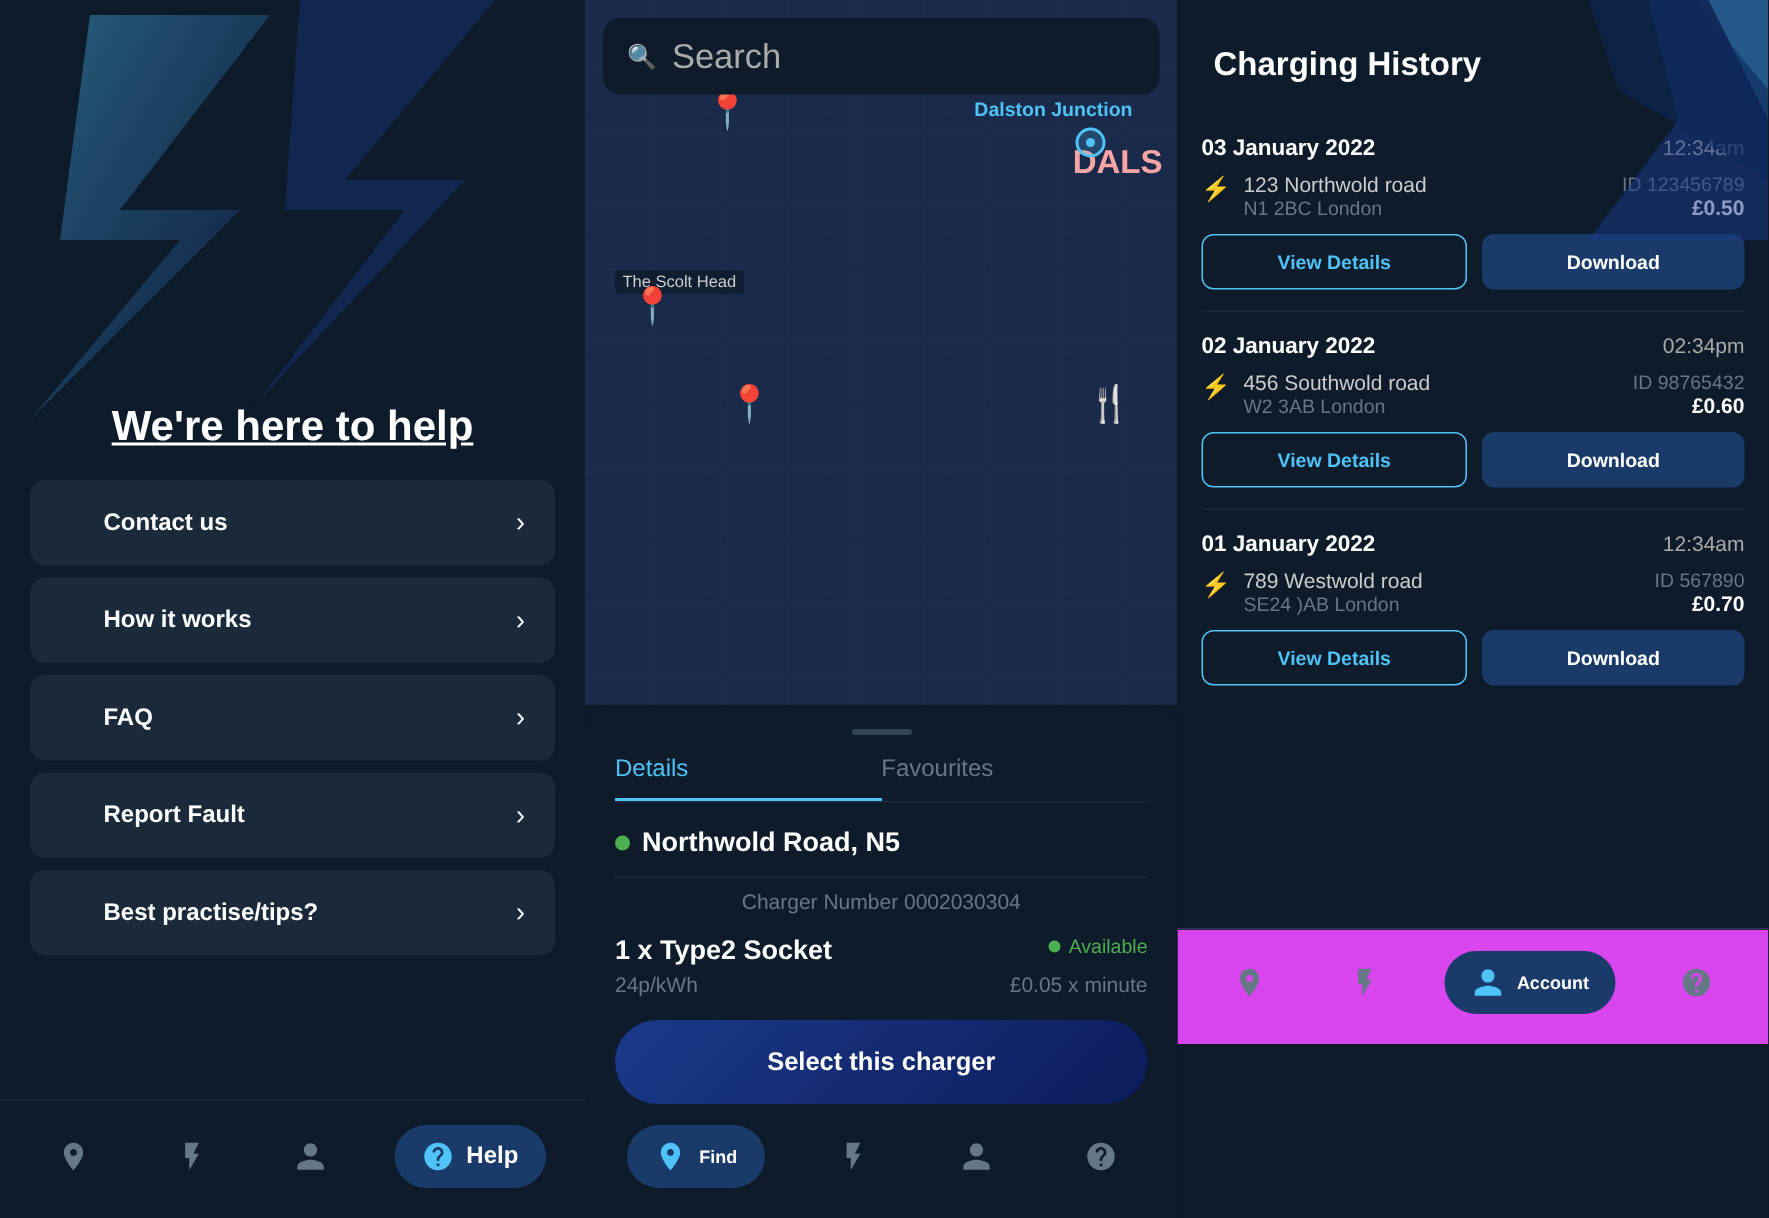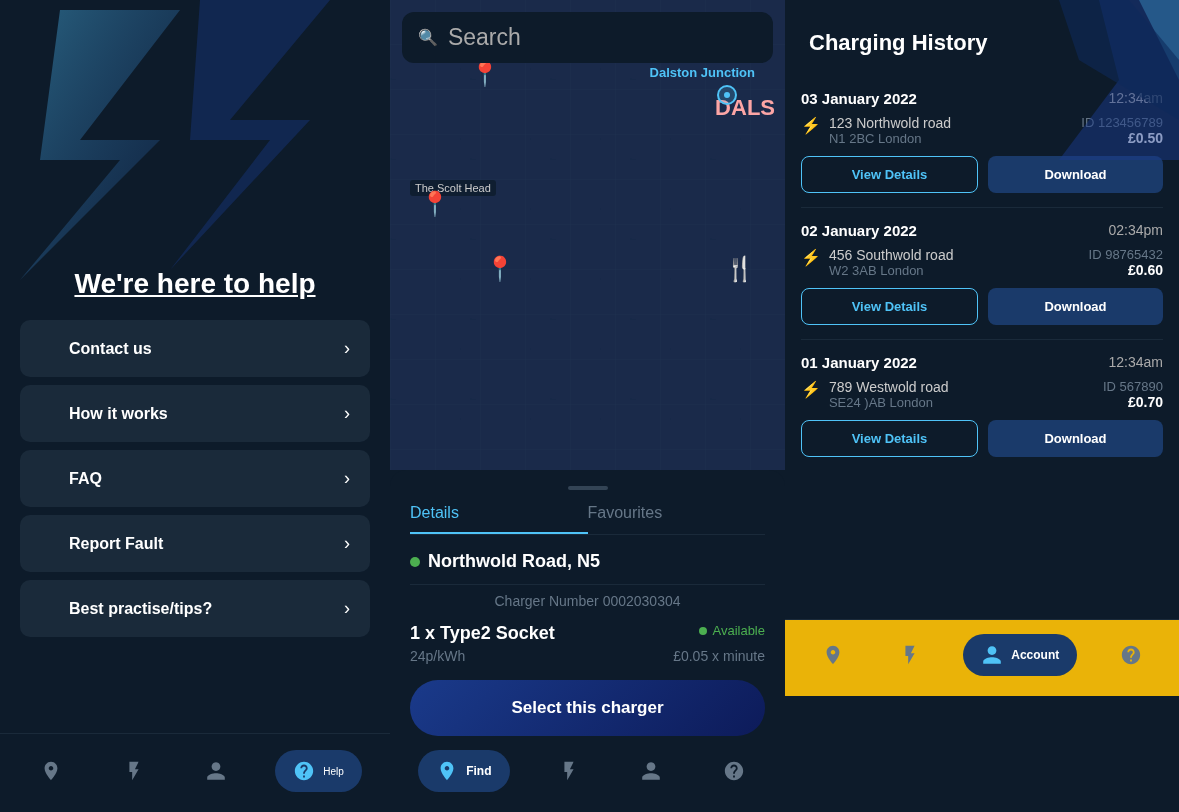--- a/index.html
+++ b/index.html
@@ -88,23 +88,23 @@
       padding: 8px 12px;
       border-radius: 24px;
     }
     .nav-item.active-help {
       background: #1a3a6a;
       flex-direction: row;
       gap: 8px;
       padding: 10px 18px;
     }
     .nav-item-label {
-      font-size: 10px;
-      color: #ffffff;
-      font-weight: 400;
+      font-size: 16px;
+      color: #ffffff;
+      font-weight: 700;
     }
 
     
     .middle-panel {
       width: 395px;
       height: 812px;
       background: #0d1b2a;
       position: relative;
       display: flex;
       flex-direction: column;
@@ -445,21 +445,21 @@
       font-size: 13px;
       font-weight: 600;
       cursor: pointer;
       text-align: center;
     }
     .right-bottom-nav {
       display: flex;
       align-items: center;
       justify-content: space-around;
       padding: 14px 10px 20px;
-      background: #eab308;
+      background: #d946ef;
       border-top: 1px solid #1a2a3a;
     }
     .right-nav-item {
       display: flex;
       flex-direction: column;
       align-items: center;
       cursor: pointer;
       padding: 8px 12px;
       border-radius: 24px;
     }

